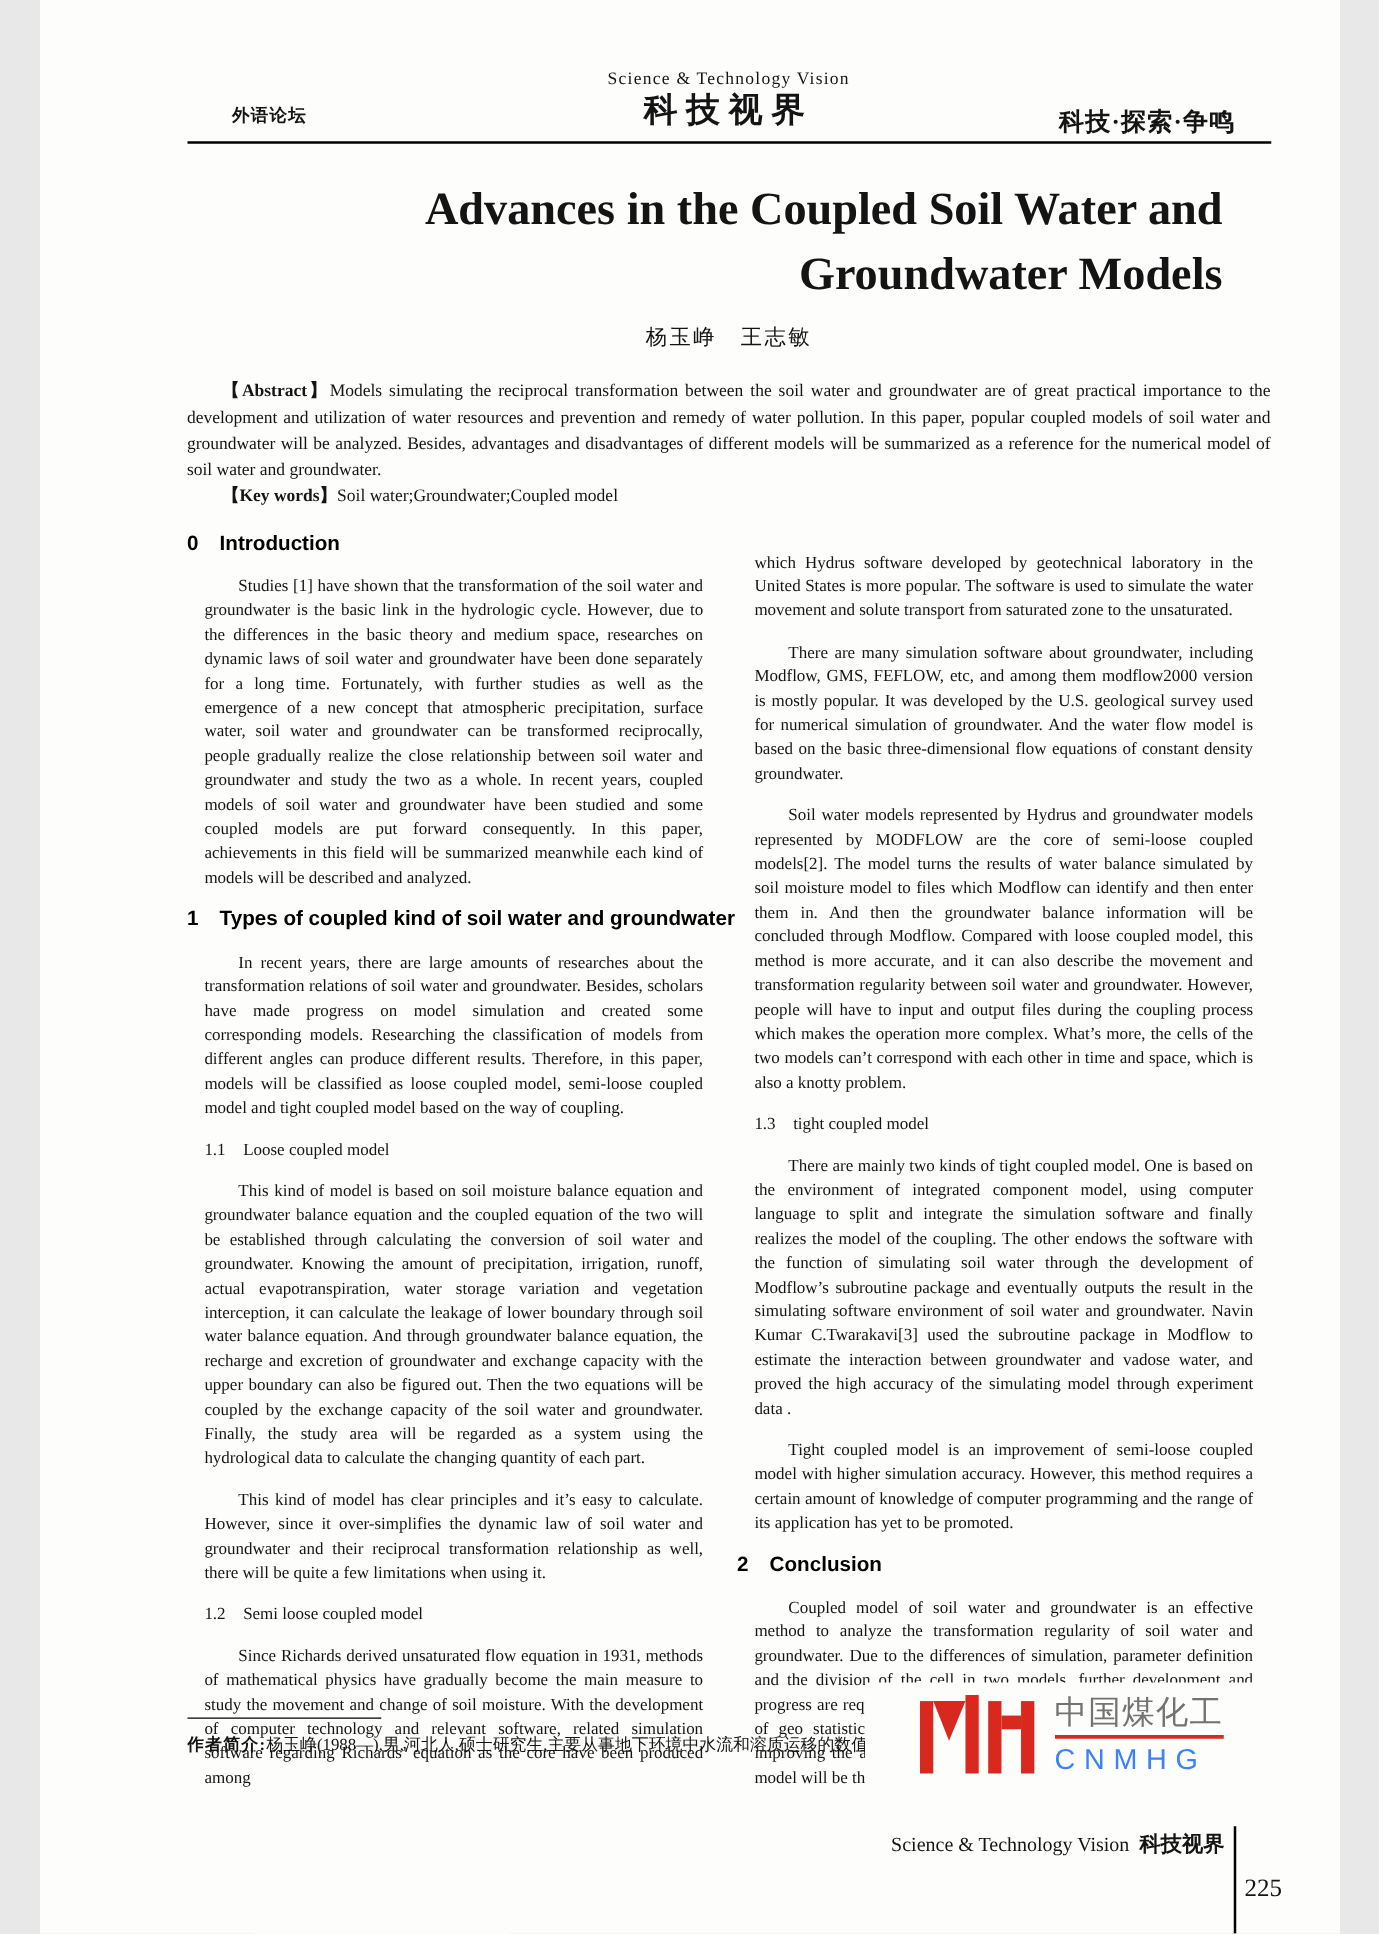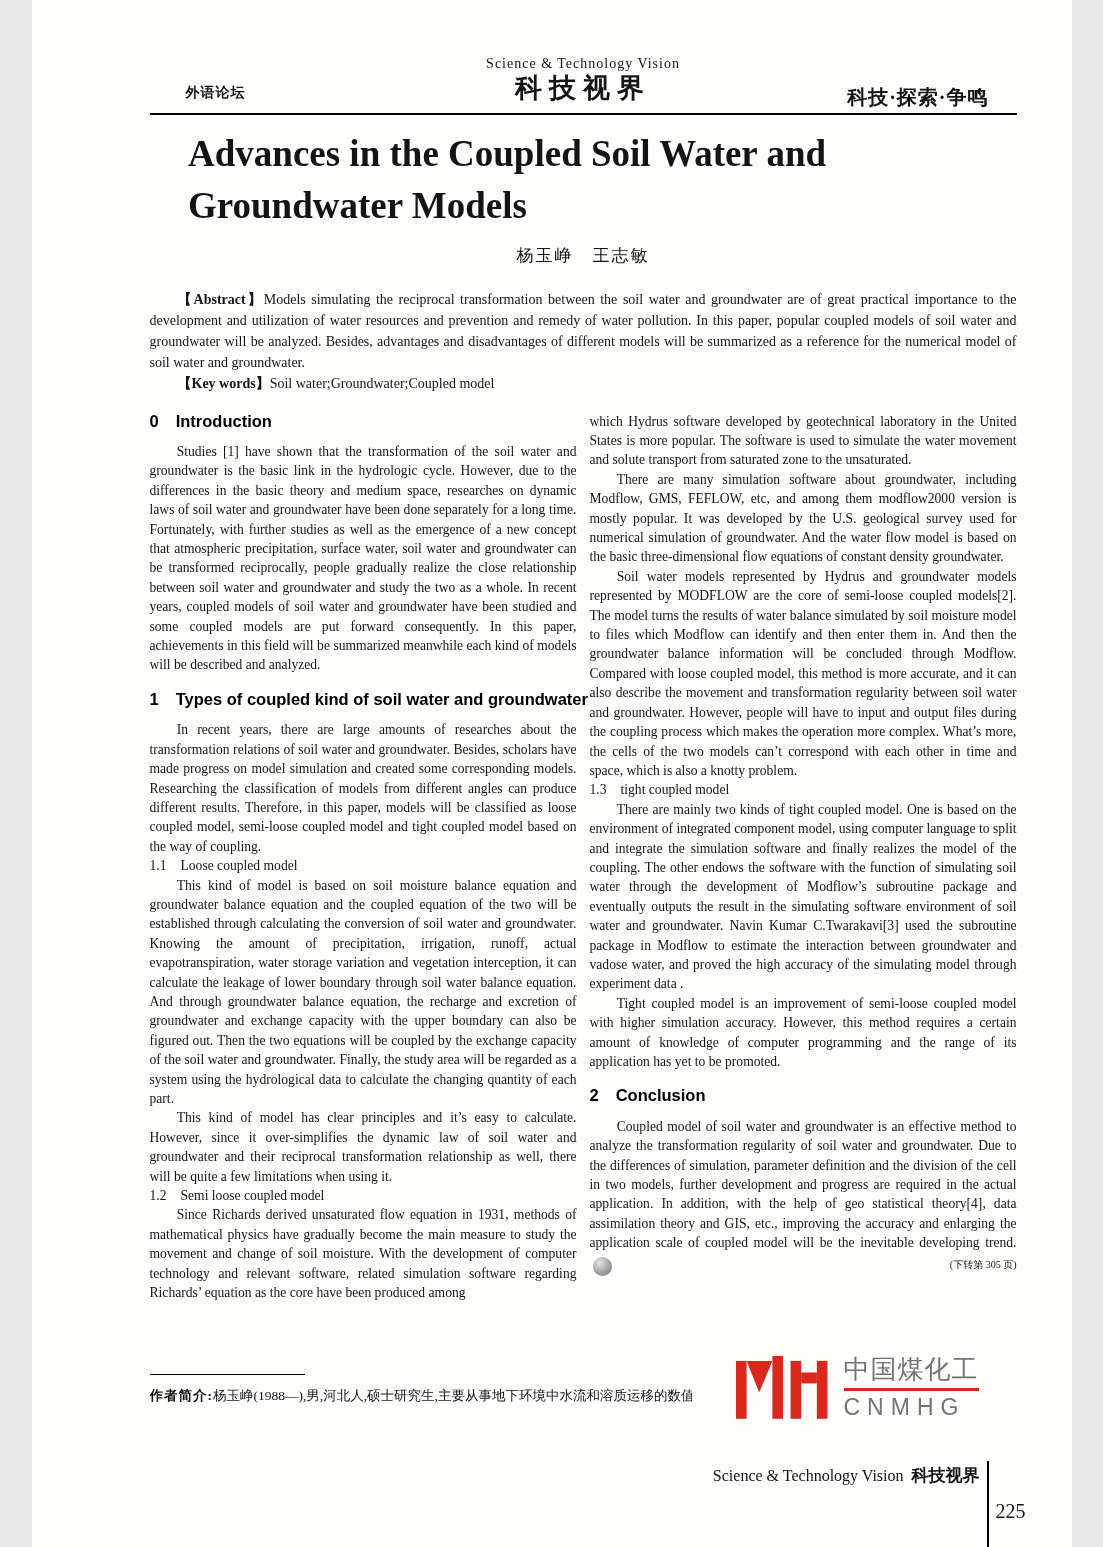--- a/index.html
+++ b/index.html
@@ -17,33 +17,33 @@
   
   .masthead{position:relative;height:116px;}
   .mast-center{position:absolute;left:0;right:0;top:57px;text-align:center;line-height:1;}
   .journal-en{font-size:14px;letter-spacing:1px;}
   .journal-cn{font-size:27px;font-weight:bold;letter-spacing:7px;margin-top:4px;}
   .mast-left{position:absolute;left:36px;top:84px;font-size:14px;font-weight:bold;letter-spacing:1px;}
   .mast-right{position:absolute;right:28px;top:84px;font-size:20px;font-weight:bold;letter-spacing:1px;}
   .header-rule{position:absolute;left:0;right:0;top:113px;height:0;border-top:2.5px solid #000;}
 
   
-  .title{margin:12px auto 0;width:790px;text-align:left;font-size:37px;font-weight:bold;line-height:1.4;}
+  .title{margin:26px auto 0;width:790px;text-align:right;font-size:37px;font-weight:bold;line-height:1.4;}
   .authors{text-align:center;font-size:17px;margin-top:12px;letter-spacing:2px;}
   .affil{text-align:center;font-size:16.5px;margin-top:7px;}
 
   
   .abstract{margin-top:22px;font-size:14px;line-height:21px;text-align:justify;}
   .abstract p{margin:0;text-indent:2em;}
   .blab{font-weight:bold;}
 
   
   .cols{display:flex;gap:13px;margin-top:18px;}
   .col{width:427px;font-size:13.6px;line-height:19.4px;text-align:justify;}
-  .col p{margin:0;text-indent:2em;}
+  .col p{margin:14px;text-indent:2em;}
   .col p.noindent{text-indent:0;}
   .sec{
     font-family:"Liberation Sans", sans-serif;
     font-size:16.5px;font-weight:600;color:#000;
     margin:9px 0 11px;text-indent:0;white-space:nowrap;
     display:flex;align-items:baseline;
   }
   .sec .num{margin-right:17px;}
   .sec.mt{margin-top:15px;}
   .subsec{text-indent:0 !important;}
@@ -152,21 +152,21 @@
         <rect x="0" y="8" width="21" height="95"></rect>
         <polygon points="21,8 72,8 46,60"></polygon>
         <rect x="72" y="0" width="21" height="103"></rect>
         <rect x="108" y="8" width="21" height="95"></rect>
         <rect x="129" y="27" width="31" height="18"></rect>
         <rect x="160" y="8" width="21" height="95"></rect>
       </g>
     </svg>
     <div class="wmark-text">
       <div class="wmark-cn" style="color: #737373; border-bottom-color: rgb(217, 40, 30);">中国煤化工</div>
-      <div class="wmark-en" style="color: #737373;">CNMHG</div>
+      <div class="wmark-en" style="color: #3b82f6;">CNMHG</div>
     </div>
   </div>
 
   <div class="footer-left">
     <span>Science &amp; Technology Vision</span><span class="footer-cn">科技视界</span>
   </div>
   <div class="pagebar"></div>
   <div class="pagenum">225</div>
 </div>
 

